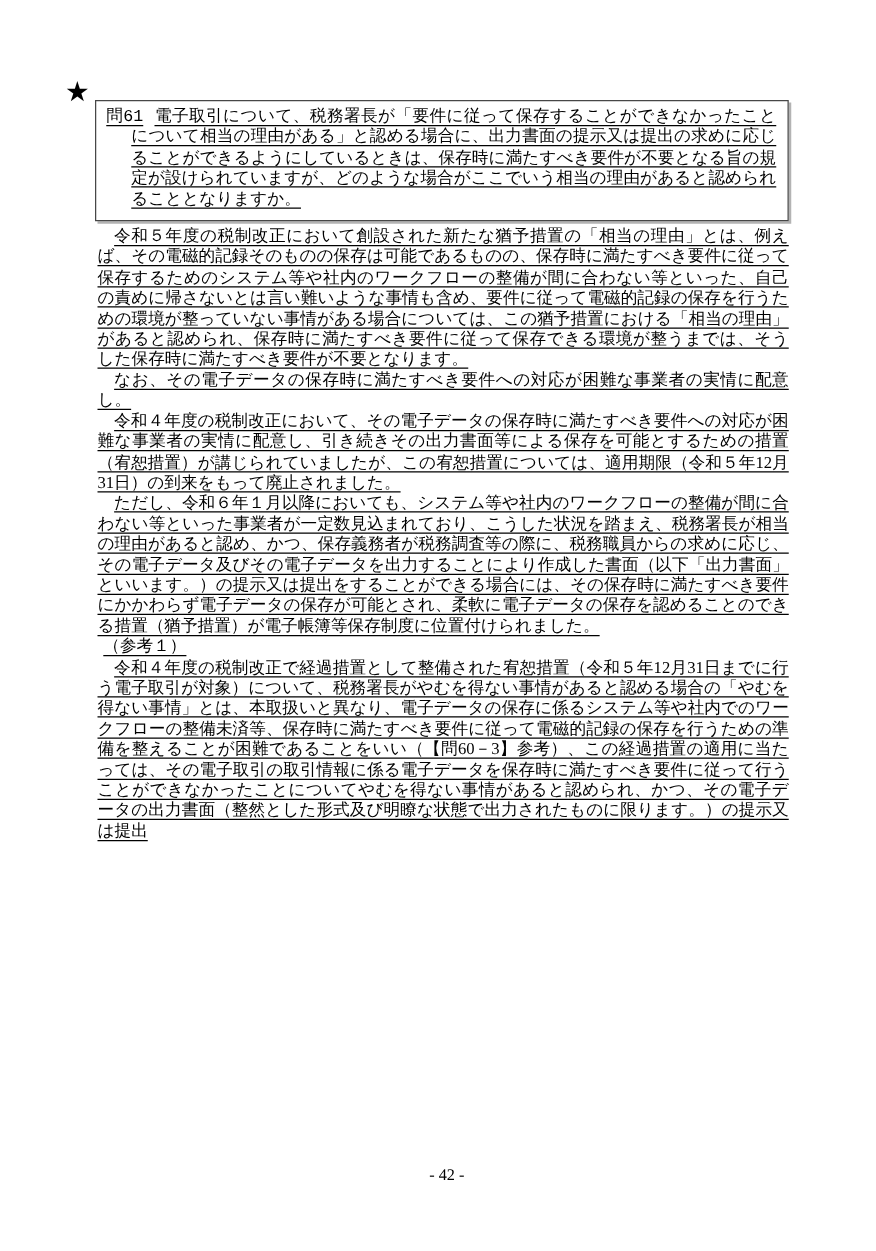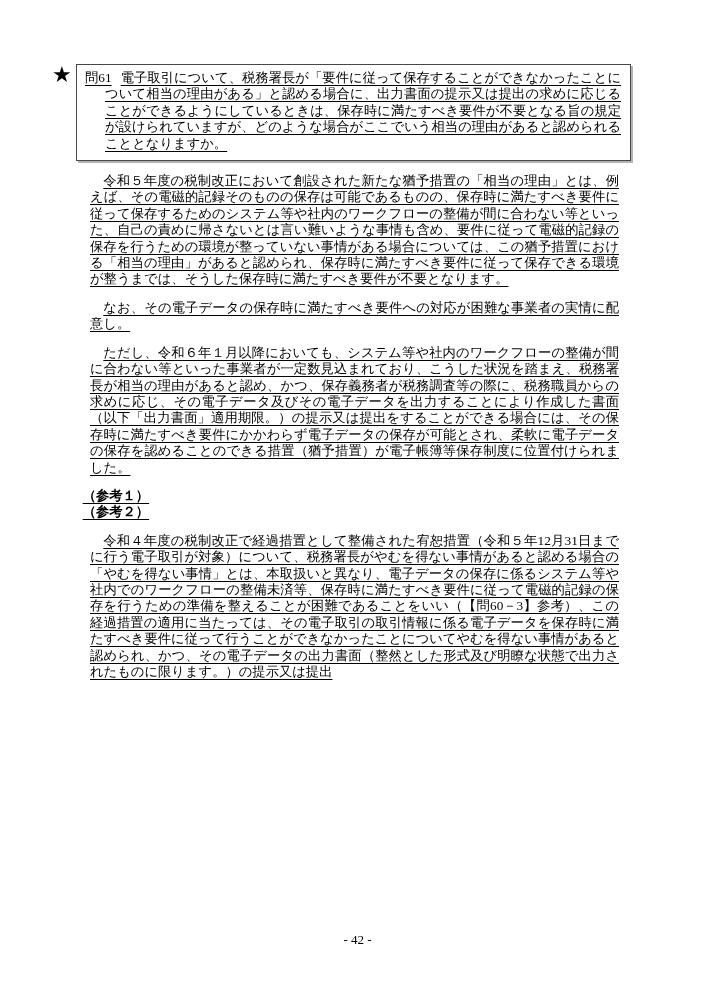--- a/index.html
+++ b/index.html
@@ -42,44 +42,44 @@
   .u {
     text-decoration: underline;
     text-decoration-thickness: 1px;
     text-underline-offset: 2.5px;
     text-decoration-color: #000000;
   }
   .q-box {
     border: 1.5px solid #474747;
     box-shadow: 2px 2px 0 #b3b3b3;
     padding: 5px 9px 8px 8px;
-    margin: 0 0 4px -2px;
+    margin: 16px 0 4px -2px;
     background: #ffffff;
+    font-family: Liberation Mono, monospace;
   }
   .q-para {
     margin: 0;
     padding-left: 20px;
     text-indent: -20px;
     text-align: justify;
   }
   .q-label {
     margin-right: 9px;
   }
   .heading {
     margin: 0;
   }
   .para {
-    margin: 12px;
+    margin: 0;
     text-indent: 1em;
     text-align: justify;
   }
   .ref-heading {
     margin: 0;
     text-indent: 0.35em;
-    font-weight: bold;
   }
   .page-number {
     position: absolute;
     left: 14px;
     right: 0;
     top: 932px;
     text-align: center;
     font-size: 13px;
     color: #000000;
   }
@@ -93,24 +93,24 @@
 
   <div class="content">
 
     <div class="q-box">
       <p class="q-para"><span class="q-label u">問61</span><span class="u">電子取引について、税務署長が「要件に従って保存することができなかったことについて相当の理由がある」と認める場合に、出力書面の提示又は提出の求めに応じることができるようにしているときは、保存時に満たすべき要件が不要となる旨の規定が設けられていますが、どのような場合がここでいう相当の理由があると認められることとなりますか。</span></p>
     </div>
 
     <p class="para u">令和５年度の税制改正において創設された新たな猶予措置の「相当の理由」とは、例えば、その電磁的記録そのものの保存は可能であるものの、保存時に満たすべき要件に従って保存するためのシステム等や社内のワークフローの整備が間に合わない等といった、自己の責めに帰さないとは言い難いような事情も含め、要件に従って電磁的記録の保存を行うための環境が整っていない事情がある場合については、この猶予措置における「相当の理由」があると認められ、保存時に満たすべき要件に従って保存できる環境が整うまでは、そうした保存時に満たすべき要件が不要となります。</p>
     <p class="para u">なお、その電子データの保存時に満たすべき要件への対応が困難な事業者の実情に配意し。</p>
 
-    <p class="para u">ただし、令和６年１月以降においても、システム等や社内のワークフローの整備が間に合わない等といった事業者が一定数見込まれており、こうした状況を踏まえ、税務署長が相当の理由があると認め、かつ、保存義務者が税務調査等の際に、税務職員からの求めに応じ、その電子データ及びその電子データを出力することにより作成した書面（以下「出力書面」適用期限。）の提示又は提出をすることができる場合には、その保存時に満たすべき要件にかかわらず電子データの保存が可能とされ、柔軟に電子データの保存を認めることのできる措置（猶予措置）が電子帳簿等保存制度に位置付けられました。</p>
+    <p class="para u">令和４年度の税制改正において、その電子データの保存時に満たすべき要件への対応が困難な事業者の実情に配意し、引き続きその出力書面等による保存を可能とするための措置（宥恕措置）が講じられていましたが、この宥恕措置については、適用期限（令和５年12月31日）の到来をもって廃止されました。</p>
+    <p class="para u">ただし、令和６年１月以降においても、システム等や社内のワークフローの整備が間に合わない等といった事業者が一定数見込まれており、こうした状況を踏まえ、税務署長が相当の理由があると認め、かつ、保存義務者が税務調査等の際に、税務職員からの求めに応じ、その電子データ及びその電子データを出力することにより作成した書面（以下「出力書面」といいます。）の提示又は提出をすることができる場合には、その保存時に満たすべき要件にかかわらず電子データの保存が可能とされ、柔軟に電子データの保存を認めることのできる措置（猶予措置）が電子帳簿等保存制度に位置付けられました。</p>
 
     <p class="ref-heading u">（参考１）</p>
 
-    <p class="ref-heading u">（参考２）</p>
     <p class="para u">令和４年度の税制改正で経過措置として整備された宥恕措置（令和５年12月31日までに行う電子取引が対象）について、税務署長がやむを得ない事情があると認める場合の「やむを得ない事情」とは、本取扱いと異なり、電子データの保存に係るシステム等や社内でのワークフローの整備未済等、保存時に満たすべき要件に従って電磁的記録の保存を行うための準備を整えることが困難であることをいい（【問60－3】参考）、この経過措置の適用に当たっては、その電子取引の取引情報に係る電子データを保存時に満たすべき要件に従って行うことができなかったことについてやむを得ない事情があると認められ、かつ、その電子データの出力書面（整然とした形式及び明瞭な状態で出力されたものに限ります。）の提示又は提出</p>
 
   </div>
 
   <div class="page-number">- 42 -</div>
 
 </div>
 
 </body></html>

